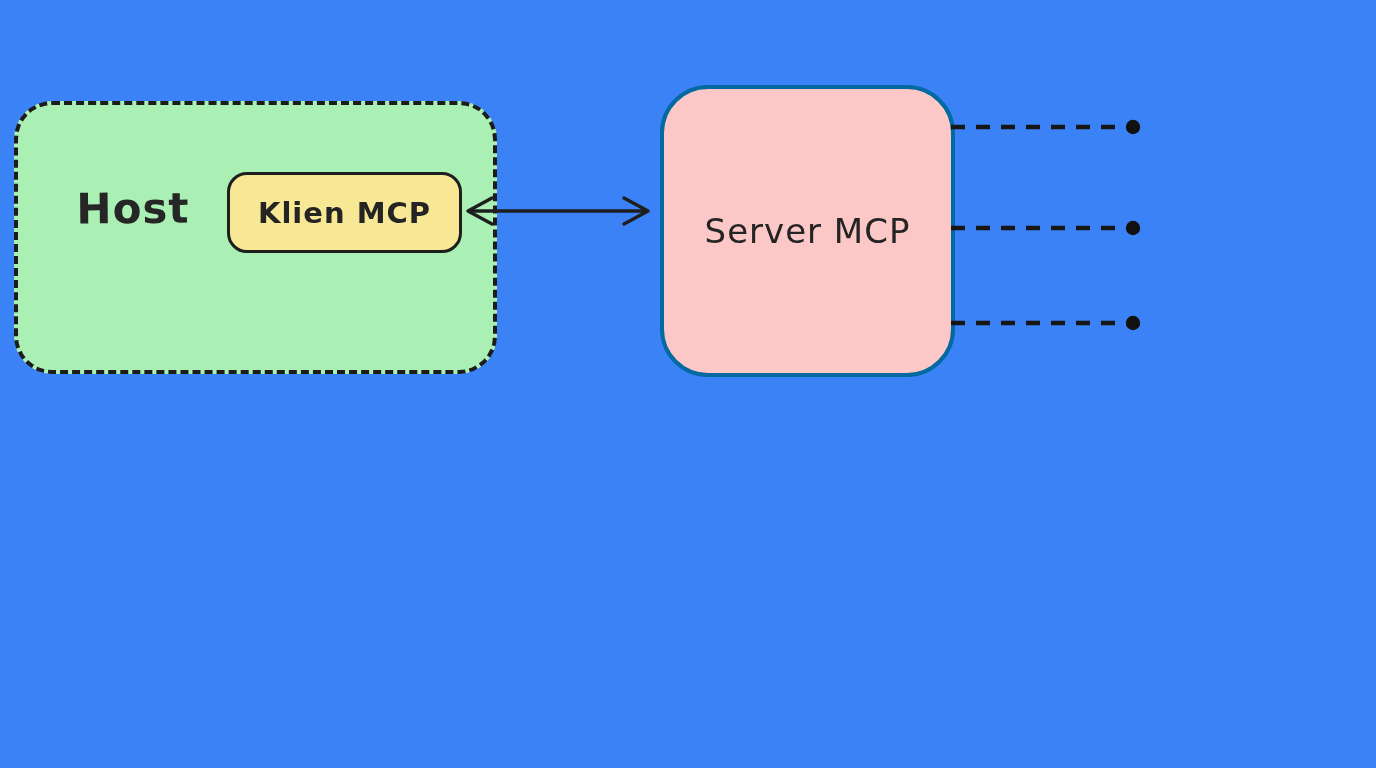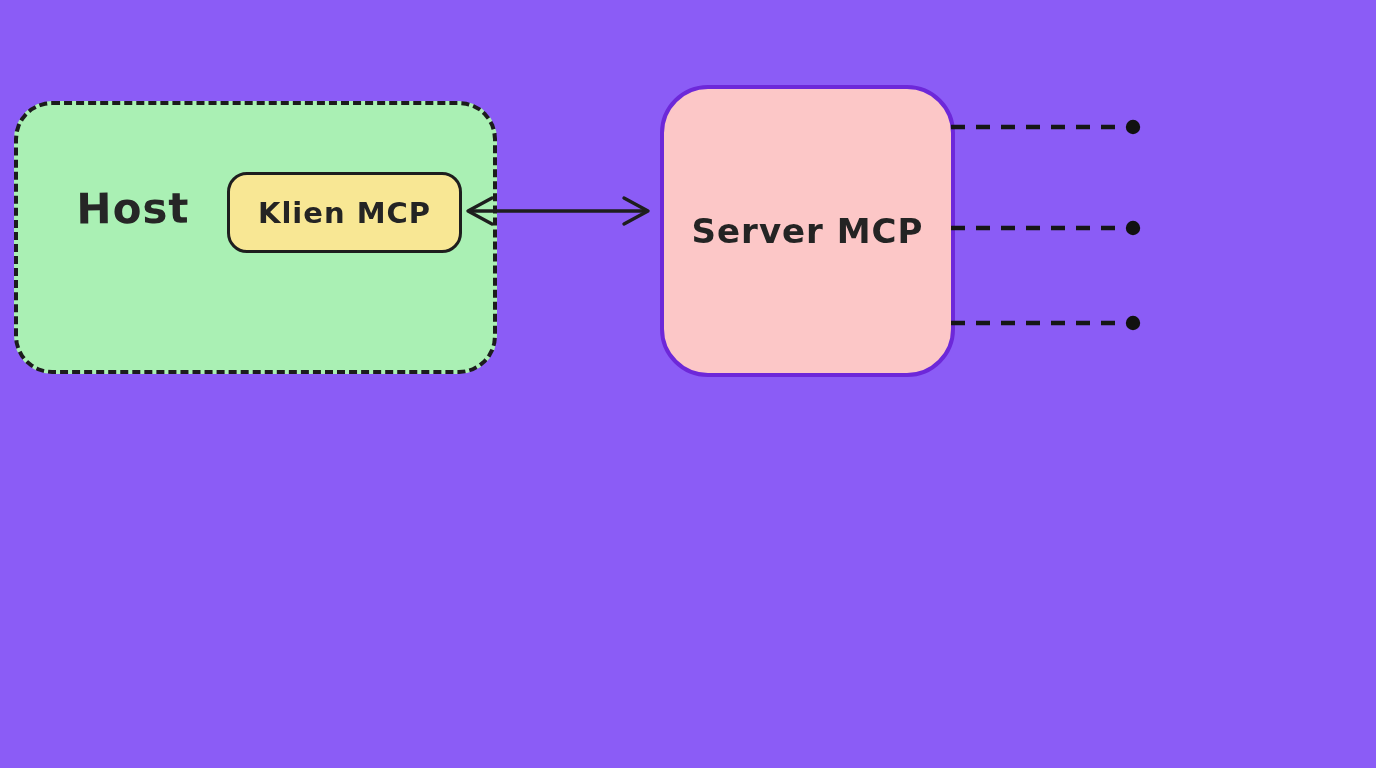--- a/index.html
+++ b/index.html
@@ -4,21 +4,21 @@
 <style>
   html, body {
     margin: 0;
     padding: 0;
     background: #ffffff;
   }
   .canvas {
     position: relative;
     width: 1376px;
     height: 768px;
-    background: #8b5cf6;
+    background: #3b82f6;
     overflow: hidden;
     font-family: "DejaVu Sans", sans-serif;
     color: #212121;
   }
   
   .host-box {
     position: absolute;
     left: 14px;
     top: 101px;
     width: 483px;
@@ -63,27 +63,27 @@
   }
   
   .server-box {
     position: absolute;
     left: 660px;
     top: 85px;
     width: 295px;
     height: 292px;
     box-sizing: border-box;
     background: #fcc7c7;
-    border: 4px solid #6d28d9;
+    border: 4px solid #0369a1;
     border-radius: 48px;
     display: flex;
     align-items: center;
     justify-content: center;
     font-size: 34px;
-    font-weight: 700;
+    font-weight: 400;
     letter-spacing: 1px;
     color: #242424;
   }
   .connector-layer {
     position: absolute;
     left: 0;
     top: 0;
     width: 1376px;
     height: 768px;
     pointer-events: none;

